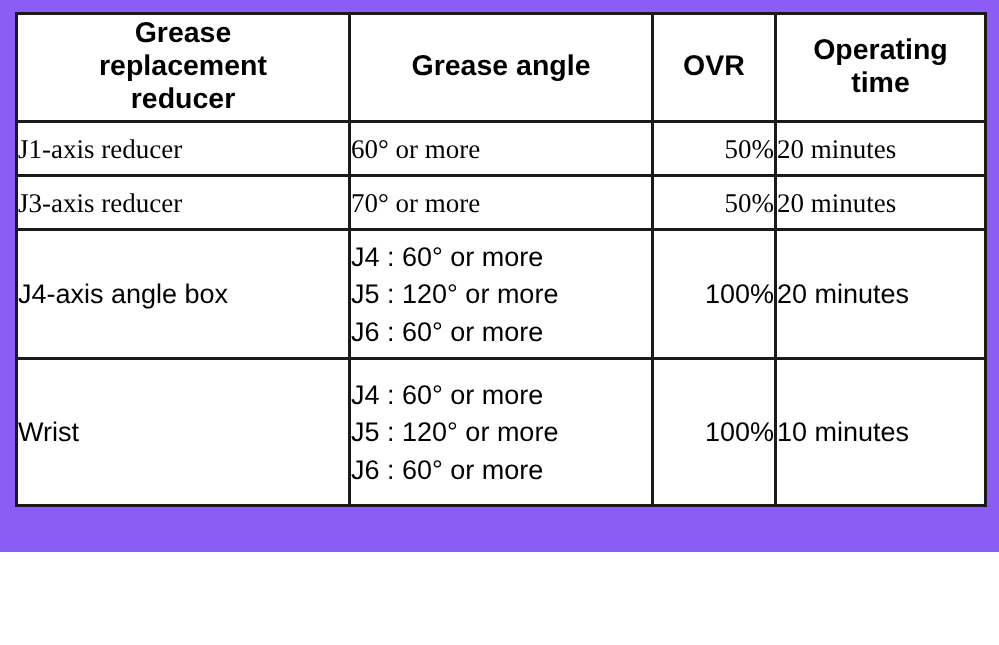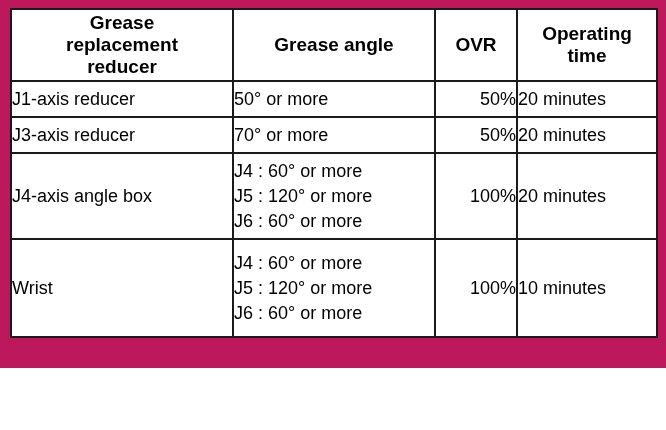--- a/index.html
+++ b/index.html
@@ -11,21 +11,21 @@
     width: 666px;
     height: 430px;
     font-family: "Liberation Sans", sans-serif;
     color: #000000;
     overflow: hidden;
   }
   .page {
     position: relative;
     width: 666px;
     height: 368px;
-    background: #be185d;
+    background: #8b5cf6;
     box-sizing: border-box;
   }
   .table-wrap {
     position: absolute;
     left: 10px;
     top: 8px;
     width: 646px;
   }
   table.grease-table {
     border-collapse: collapse;
@@ -61,20 +61,21 @@
   .cell-pad-left {
     padding: 6px 8px;
     text-align: left;
   }
   .cell-center {
     padding: 6px 4px;
     text-align: right;
   }
   tr.short-row td {
     height: 34px;
+    font-family: Liberation Serif, serif;
   }
   tr.tall-row td {
     height: 84px;
   }
   tr.tall-row-2 td {
     height: 96px;
   }
   .multiline {
     padding: 6px 8px;
     text-align: left;
@@ -116,21 +117,21 @@
           </th>
           <th>
             <span class="head-line">Operating</span>
             <span class="head-line">time</span>
           </th>
         </tr>
       </thead>
       <tbody>
         <tr class="short-row">
           <td class="cell-pad-left">J1-axis reducer</td>
-          <td class="cell-pad-left">50° or more</td>
+          <td class="cell-pad-left">60° or more</td>
           <td class="cell-center">50%</td>
           <td class="cell-pad-left">20 minutes</td>
         </tr>
         <tr class="short-row">
           <td class="cell-pad-left">J3-axis reducer</td>
           <td class="cell-pad-left">70° or more</td>
           <td class="cell-center">50%</td>
           <td class="cell-pad-left">20 minutes</td>
         </tr>
         <tr class="tall-row">

